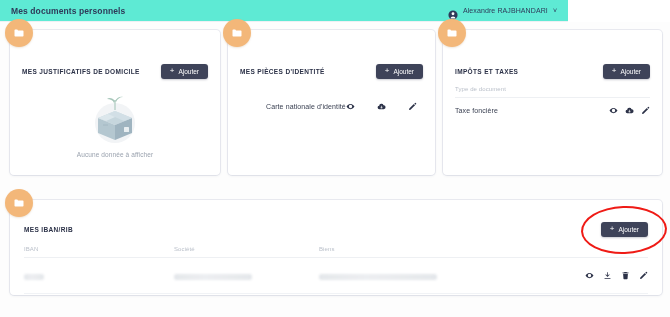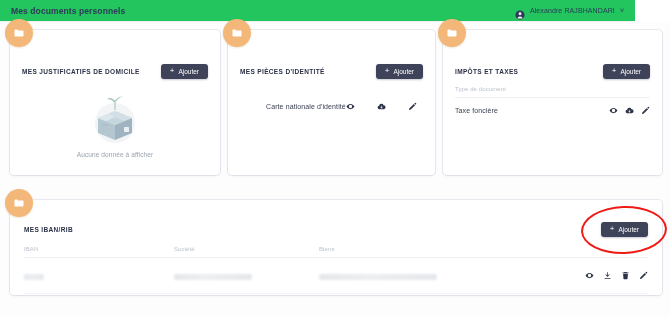--- a/index.html
+++ b/index.html
@@ -6,22 +6,22 @@
   body{
     width:670px;height:317px;overflow:hidden;
     background:#ffffff;
     font-family:"Liberation Sans", sans-serif;
     -webkit-font-smoothing:antialiased;
   }
   .page{position:relative;width:670px;height:317px;background:#ffffff;}
 
   
   .topbar{
-    position:absolute;left:0;top:0;width:635px;height:22px;
-    background:#22c55e;border-bottom:1px solid #eef0f4;
+    position:absolute;left:0;top:0;width:568px;height:22px;
+    background:#5eead4;border-bottom:1px solid #eef0f4;
     display:flex;align-items:center;justify-content:space-between;
     padding:0 11px;box-sizing:border-box;
   }
   .page-title{
     font-size:8.5px;font-weight:bold;color:#2e3a59;letter-spacing:.1px;
   }
   .user-chip{display:flex;align-items:center;gap:5px;cursor:pointer;}
   .avatar-icon{width:10px;height:10px;display:block;}
   .user-name{font-size:7px;color:#2e3a59;letter-spacing:.1px;}
   .chev{font-size:7px;color:#2e3a59;line-height:1;}

